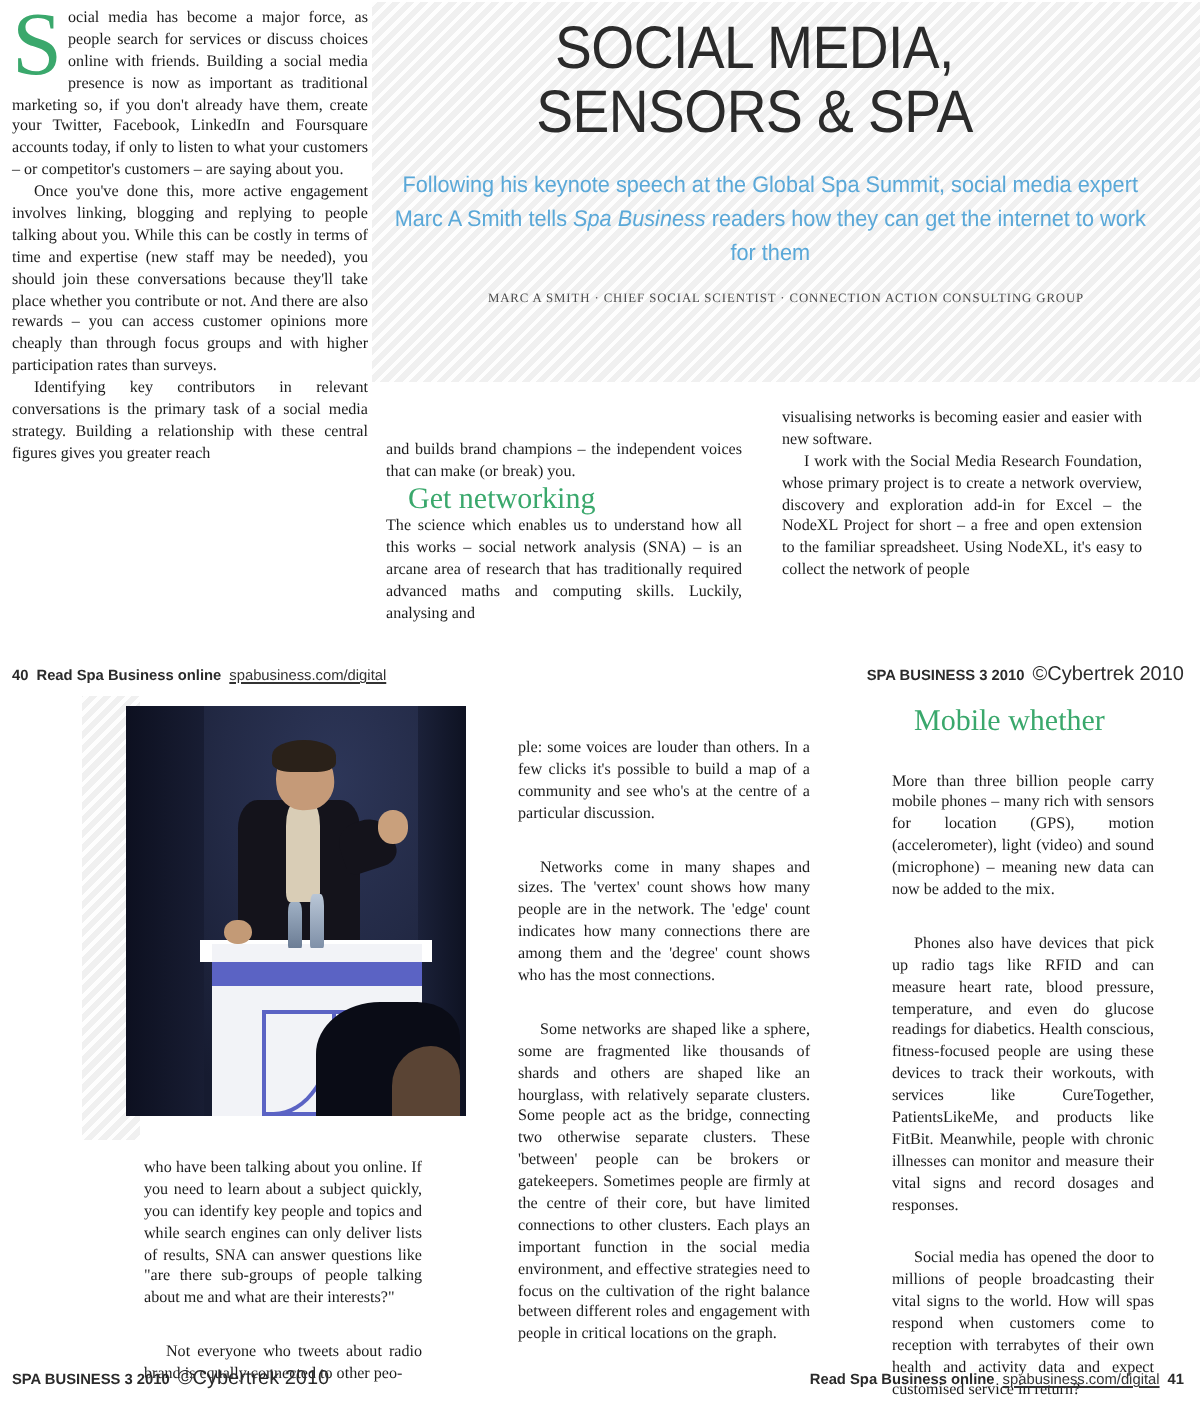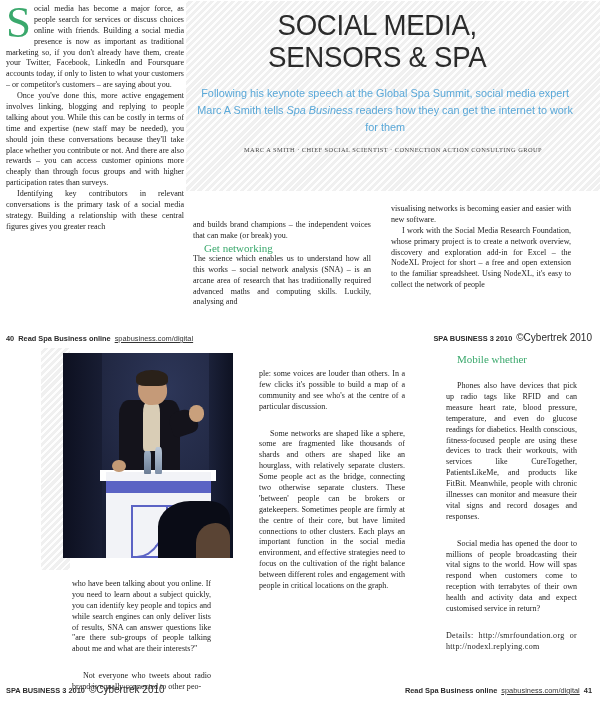--- a/index.html
+++ b/index.html
@@ -104,21 +104,21 @@
     float: left;
     font-size: 45px;
     line-height: 0.78;
     color: #3aa86c;
     padding: 1px 3px 0 0;
     font-family: "Liberation Serif", serif;
   }
 
   .subhead {
     color: #3aa86c;
-    font-size: 11px;
+    font-size: 15px;
     line-height: 1.1;
     margin: 7px 0 3px 0;
     font-weight: 400;
     text-indent: 0;
     text-align: left;
   }
 
   
   #col-top-1 { left: 6px;   top: 4px;   width: 178px; }
   #col-top-2 { left: 193px; top: 220px; width: 178px; }
@@ -425,25 +425,27 @@
     <div class="ph-audience2"></div>
   </div>
 
   <div class="col-bottom" id="col-bot-1">
     <p class="first">who have been talking about you online. If you need to learn about a subject quickly, you can identify key people and topics and while search engines can only deliver lists of results, SNA can answer questions like "are there sub-groups of people talking about me and what are their interests?"</p>
     <p>Not everyone who tweets about radio brand is equally connected to other peo-</p>
   </div>
 
   <div class="col-bottom" id="col-bot-2">
     <p class="first">ple: some voices are louder than others. In a few clicks it's possible to build a map of a community and see who's at the centre of a particular discussion.</p>
+    <p>Networks come in many shapes and sizes. The 'vertex' count shows how many people are in the network. The 'edge' count indicates how many connections there are among them and the 'degree' count shows who has the most connections.</p>
     <p>Some networks are shaped like a sphere, some are fragmented like thousands of shards and others are shaped like an hourglass, with relatively separate clusters. Some people act as the bridge, connecting two otherwise separate clusters. These 'between' people can be brokers or gatekeepers. Sometimes people are firmly at the centre of their core, but have limited connections to other clusters. Each plays an important function in the social media environment, and effective strategies need to focus on the cultivation of the right balance between different roles and engagement with people in critical locations on the graph.</p>
   </div>
 
   <div class="col-bottom" id="col-bot-3">
     <p class="subhead" style="margin-top:0">Mobile whether</p>
+    <p class="first">More than three billion people carry mobile phones – many rich with sensors for location (GPS), motion (accelerometer), light (video) and sound (microphone) – meaning new data can now be added to the mix.</p>
     <p>Phones also have devices that pick up radio tags like RFID and can measure heart rate, blood pressure, temperature, and even do glucose readings for diabetics. Health conscious, fitness-focused people are using these devices to track their workouts, with services like CureTogether, PatientsLikeMe, and products like FitBit. Meanwhile, people with chronic illnesses can monitor and measure their vital signs and record dosages and responses.</p>
     <p>Social media has opened the door to millions of people broadcasting their vital signs to the world. How will spas respond when customers come to reception with terrabytes of their own health and activity data and expect customised service in return?</p>
     <p class="first details-line"><span>Details:</span> <span>http://smrfoundation.org</span> <span>or</span> <span>http://nodexl.replying.com</span></p>
   </div>
 
   <div class="footer" id="footer-bottom" style="top:336px">
     <div class="left-group">
       <b>SPA BUSINESS 3 2010</b>
       <span class="copy">©Cybertrek 2010</span>
     </div>

